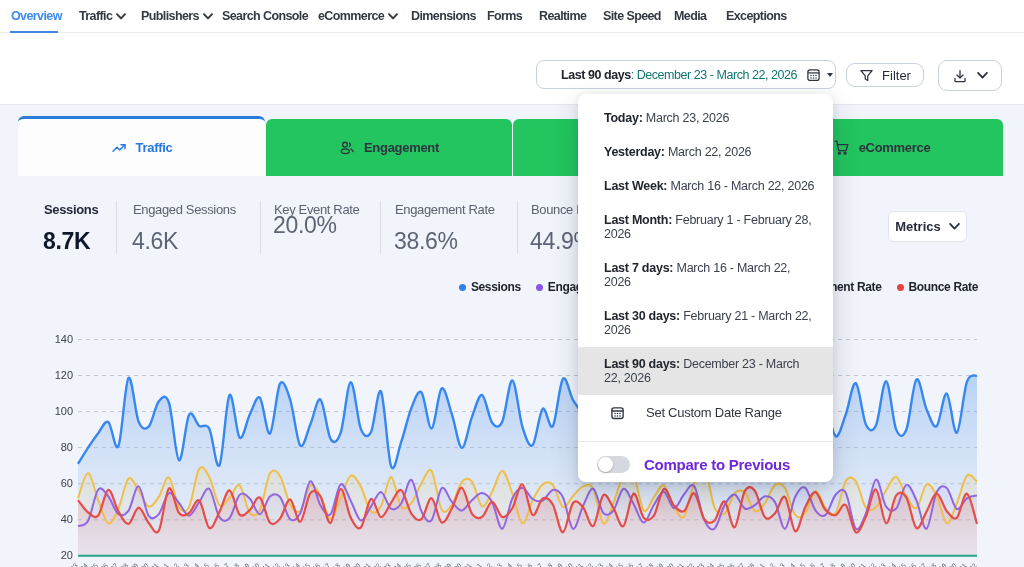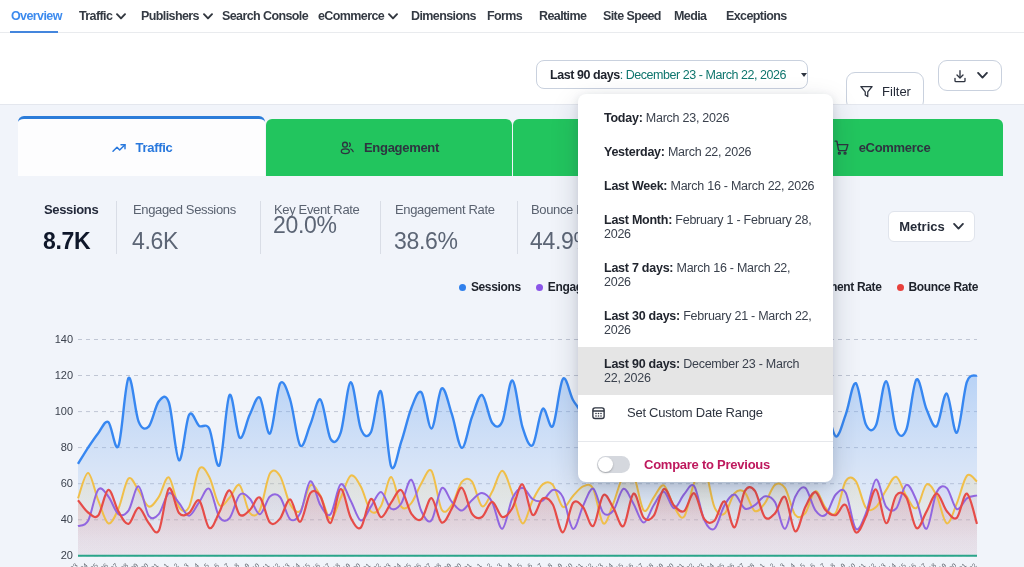--- a/index.html
+++ b/index.html
@@ -47,39 +47,39 @@
       </svg></a>
   <a style="left:411px">Dimensions</a>
   <a style="left:487px">Forms</a>
   <a style="left:539px">Realtime</a>
   <a style="left:603px">Site Speed</a>
   <a style="left:674px">Media</a>
   <a style="left:726px">Exceptions</a>
   <div class="underline"></div>
 </div>
 
-<div class="btn" style="left:536px; top:60px; width:272px; height:29px; border-radius:8px; padding-left:13px; font-size:12.5px; letter-spacing:-0.45px;">
+<div class="btn" style="left:536px; top:60px; width:300px; height:29px; border-radius:8px; padding-left:24px; font-size:12.5px; letter-spacing:-0.45px;">
   <span style="font-weight:700; color:#20242e;">Last 90 days</span>
     <span style="color:#0f766e;">:&nbsp;December 23 - March 22, 2026</span>
   <svg width="15" height="15" viewBox="0 0 24 24" style="margin-left:9px;" fill="none" stroke="#2e3440" stroke-width="2">
       <rect x="3" y="4.5" width="18" height="17" rx="3.5"></rect>
       <line x1="3" y1="9.5" x2="21" y2="9.5"></line>
       <g fill="#2e3440" stroke="none">
         <circle cx="8" cy="13.5" r="1.15"></circle>
         <circle cx="12" cy="13.5" r="1.15"></circle>
         <circle cx="16" cy="13.5" r="1.15"></circle>
         <circle cx="8" cy="17.5" r="1.15"></circle>
         <circle cx="12" cy="17.5" r="1.15"></circle>
         <circle cx="16" cy="17.5" r="1.15"></circle>
       </g>
     </svg>
   <span style="width:0;height:0;border-left:3.5px solid transparent;border-right:3.5px solid transparent;border-top:4.5px solid #2e3440;margin-left:6px;"></span>
 </div>
 
-<div class="btn" style="left:846px; top:72px; width:78px; height:38px; justify-content:center;">
+<div class="btn" style="left:846px; top:63px; width:78px; height:24px; justify-content:center;">
   <svg width="15" height="15" viewBox="0 0 24 24" fill="none" stroke="#2e3440" stroke-width="2" stroke-linecap="round" stroke-linejoin="round">
       <path d="M3 4h18l-7 8.5V20l-4-2.5V12.5Z"></path>
     </svg>
   <span style="margin-left:8px;">Filter</span>
 </div>
 
 <div class="btn" style="left:938px; top:60px; width:64px; height:31px; justify-content:center;">
   <svg width="16" height="16" viewBox="0 0 24 24" fill="none" stroke="#2e3440" stroke-width="2" stroke-linecap="round" stroke-linejoin="round">
       <path d="M12 4v10"></path>
       <path d="M7.5 10.5 12 15l4.5-4.5"></path>
@@ -140,21 +140,21 @@
 <div class="stat-value" style="left:394px; top:230px;">38.6%</div>
 <div class="sep" style="left:517px; top:201px; height:53px;"></div>
 
 <div class="stat-label" style="left:531px; top:203px;">Bounce Rate</div>
 <div class="stat-value" style="left:530px; top:230px;">44.9%</div>
 <div class="sep" style="left:650px; top:201px; height:53px;"></div>
 
 <div class="stat-label" style="left:664px; top:203px;">Avg. Session Duration</div>
 <div class="stat-value" style="left:663px; top:230px;">2m 12s</div>
 
-<div class="btn" style="left:888px; top:211px; width:87px; height:31px; border-radius:6px; border-color:#e0e4ec; font-weight:700; gap:8px; justify-content:center;">
+<div class="btn" style="left:888px; top:211px; width:79px; height:31px; border-radius:6px; border-color:#e0e4ec; font-weight:700; gap:8px; justify-content:center;">
   Metrics
   <svg width="11" height="11" viewBox="0 0 10 7">
       <path d="M1 1.2 L5 5.4 L9 1.2" fill="none" stroke="#2e3440" stroke-width="1.7" stroke-linecap="round" stroke-linejoin="round"></path>
     </svg>
 </div>
 
 <div class="legend">
   <div class="item"><span class="dot" style="background:#3080ec;"></span>Sessions</div>
   <div class="item"><span class="dot" style="background:#8a55e8;"></span>Engaged Sessions</div>
   <div class="item"><span class="dot" style="background:#14a38c;"></span>Key Event Rate</div>
@@ -297,35 +297,35 @@
 </svg>
 
 <div class="panel">
   <div class="pitem"><b>Today:</b> March 23, 2026</div>
   <div class="pitem"><b>Yesterday:</b> March 22, 2026</div>
   <div class="pitem"><b>Last Week:</b> March 16 - March 22, 2026</div>
   <div class="pitem"><b>Last Month:</b> February 1 - February 28, 2026</div>
   <div class="pitem"><b>Last 7 days:</b> March 16 - March 22, 2026</div>
   <div class="pitem"><b>Last 30 days:</b> February 21 - March 22, 2026</div>
   <div class="pitem" style="background:#e5e5e5;"><b>Last 90 days:</b> December 23 - March 22, 2026</div>
-  <div style="position:absolute; left:0; top:301px; width:255px; height:34px; display:flex; align-items:center; padding-left:13px; color:#2f3540;">
+  <div style="position:absolute; left:0; top:301px; width:255px; height:34px; display:flex; align-items:center; padding-left:32px; color:#2f3540;">
     <svg width="15" height="15" viewBox="0 0 24 24" fill="none" stroke="#2e3440" stroke-width="2.2">
         <rect x="3" y="4.5" width="18" height="17" rx="3.5"></rect>
         <line x1="3" y1="9.5" x2="21" y2="9.5"></line>
         <g fill="#2e3440" stroke="none">
           <circle cx="8" cy="13.5" r="1.3"></circle>
           <circle cx="12" cy="13.5" r="1.3"></circle>
           <circle cx="16" cy="13.5" r="1.3"></circle>
           <circle cx="8" cy="17.5" r="1.3"></circle>
           <circle cx="12" cy="17.5" r="1.3"></circle>
           <circle cx="16" cy="17.5" r="1.3"></circle>
         </g>
       </svg>
     <span style="margin-left:21px; font-size:13px;">Set Custom Date Range</span>
   </div>
   <div style="position:absolute; left:0; top:347px; width:255px; height:1px; background:#e6e8ec;"></div>
   <div style="position:absolute; left:0; top:352px; width:255px; height:36px; display:flex; align-items:center; padding-left:19px;">
     <span style="width:33px; height:17px; border-radius:9px; background:#d5d8de; position:relative; display:inline-block;">
         <span style="position:absolute; left:1px; top:1px; width:15px; height:15px; border-radius:50%; background:#fff; box-shadow:0 1px 2px rgba(0,0,0,0.25);"></span>
       </span>
-    <span style="margin-left:14px; font-weight:700; font-size:13px; color:#be185d;">Compare to Previous</span>
+    <span style="margin-left:14px; font-weight:700; font-size:15px; color:#6d28d9;">Compare to Previous</span>
   </div>
 </div>
 
 </body></html>

